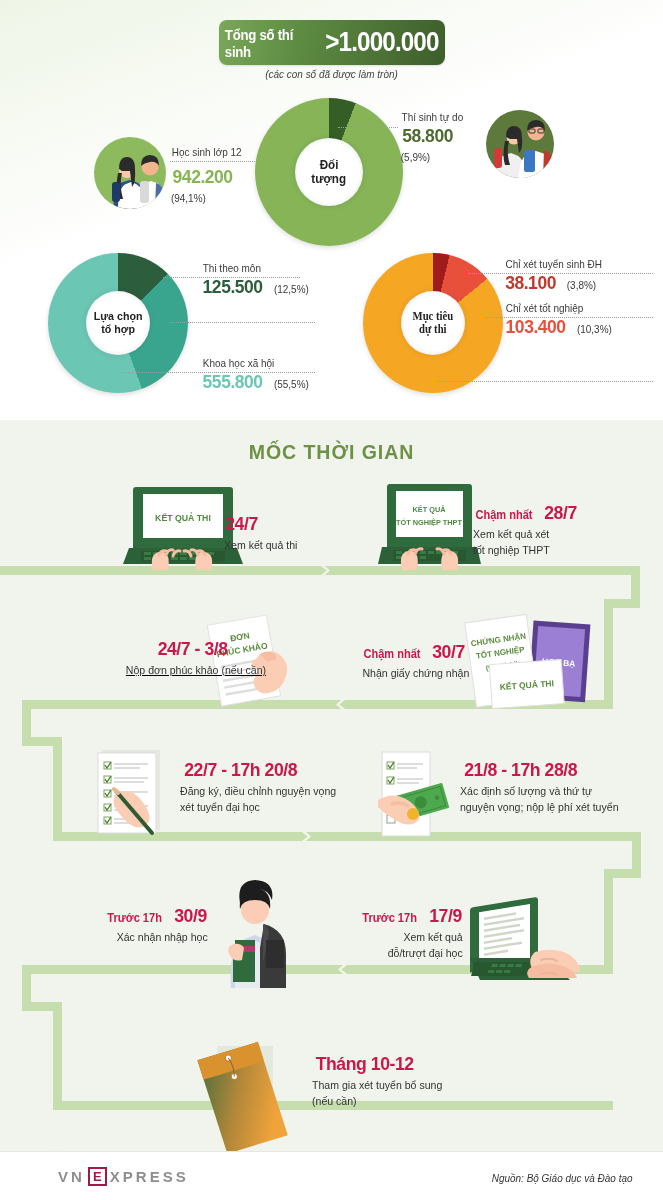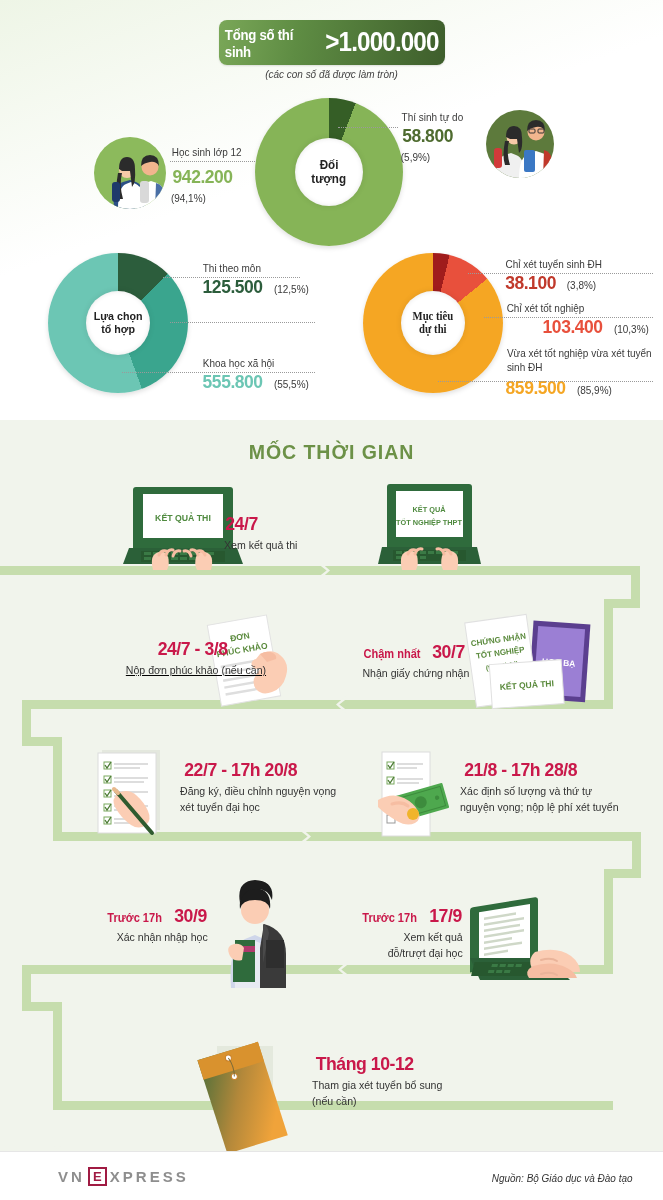--- a/index.html
+++ b/index.html
@@ -222,34 +222,27 @@
       <div class="cap">Chỉ xét tuyển sinh ĐH</div>
       <div style="margin-top:2px;">
         <span class="num" style="color:#c0392b;">38.100</span>
         <span class="pct" style="margin-left:3px;">(3,8%)</span>
       </div>
     </div>
     <div class="dotline" style="left:468px; top:273px; width:185px;"></div>
 
     <div class="lbl" style="left:503px; top:302px;">
       <div class="cap">Chỉ xét tốt nghiệp</div>
-      <div style="margin-top:2px;padding-left:37px;">
+      <div style="margin-top:2px;">
         <span class="num" style="color:#e8503c;">103.400</span>
         <span class="pct" style="margin-left:3px;">(10,3%)</span>
       </div>
     </div>
     <div class="dotline" style="left:484px; top:317px; width:169px;"></div>
 
-    <div class="lbl" style="left:503px; top:347px; width:155px;">
-      <div class="cap" style="white-space:normal; line-height:1.3;">Vừa xét tốt nghiệp vừa xét tuyển sinh ĐH</div>
-      <div style="margin-top:3px;">
-        <span class="num" style="color:#f5a623;">859.500</span>
-        <span class="pct" style="margin-left:3px;">(85,9%)</span>
-      </div>
-    </div>
     <div class="dotline" style="left:438px; top:381px; width:215px;"></div>
   </div>
 
   <div id="timeline-section">
     <div id="timeline-title">MỐC THỜI GIAN</div>
 
     <div class="track" style="left:0px; top:146px; width:640px; height:9px;"></div>
     <div class="track" style="left:631px; top:146px; width:9px; height:42px;"></div>
     <div class="track" style="left:604px; top:179px; width:36px; height:9px; border-radius:0 0 0 0;"></div>
     <div class="track" style="left:604px; top:179px; width:9px; height:110px;"></div>
@@ -340,20 +333,28 @@
             <rect x="26" y="74" width="6" height="3"></rect>
           <rect x="34" y="74" width="6" height="3"></rect>
             <rect x="42" y="74" width="6" height="3"></rect>
         </g>
         <path d="M24 88 q-4-17 6-19 q7-1 9 5 q2 8 -1 14z" fill="#fbcdb4"></path>
         <path d="M79 88 q4-17 -6-19 q-7-1 -9 5 q-2 8 1 14z" fill="#fbcdb4"></path>
         <path d="M30 72 q2-5 7-4 M37 72 q2-6 7-5" stroke="#f6bda2" stroke-width="3" fill="none" stroke-linecap="round"></path>
         <path d="M73 72 q-2-5 -7-4 M66 72 q-2-6 -7-5" stroke="#f6bda2" stroke-width="3" fill="none" stroke-linecap="round"></path>
       </svg>
     </div>
+    <div class="ev" style="left:473px; top:83px;">
+      <div class="date">
+        <span class="pre">Chậm nhất</span>
+        <span class="dt" style="margin-left:4px;">28/7</span>
+      </div>
+      <div class="desc" style="white-space:pre-line;">Xem kết quả xét
+tốt nghiệp THPT</div>
+    </div>
 
     <div class="ill" style="left:198px; top:192px; width:110px; height:95px;">
       <svg viewBox="0 0 110 95" width="110" height="95">
         <g transform="rotate(-10 55 48)">
           <rect x="16" y="6" width="60" height="82" fill="#fff" stroke="#e2e2e2"></rect>
           <text x="46" y="26" font-family="Liberation Sans, sans-serif" font-size="8.5" font-weight="bold" fill="#5a8a3c" text-anchor="middle">ĐƠN</text>
           <text x="46" y="39" font-family="Liberation Sans, sans-serif" font-size="8.5" font-weight="bold" fill="#5a8a3c" text-anchor="middle">PHÚC KHẢO</text>
           <g fill="#dedede">
             <rect x="22" y="48" width="48" height="2.5"></rect>
               <rect x="22" y="55" width="48" height="2.5"></rect>

